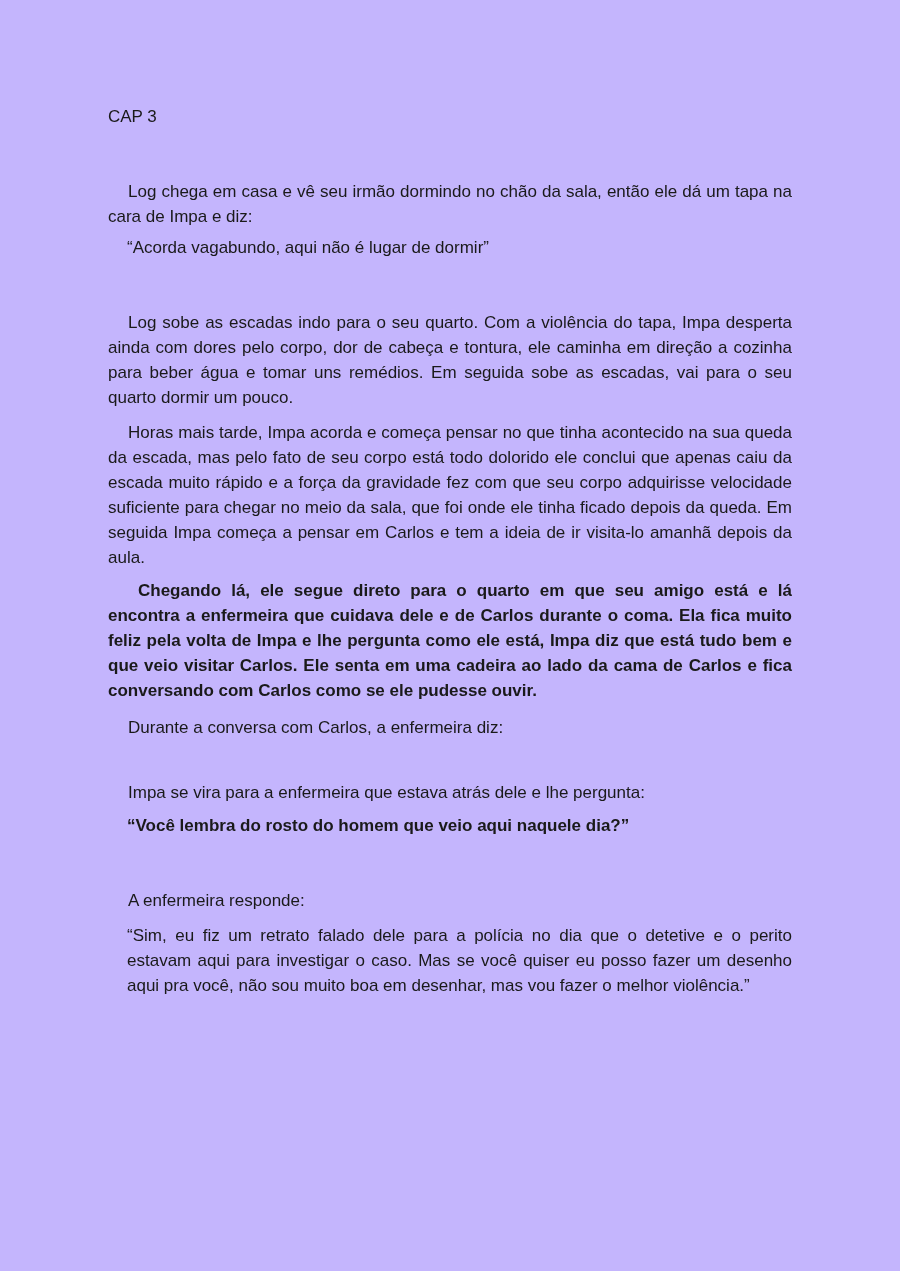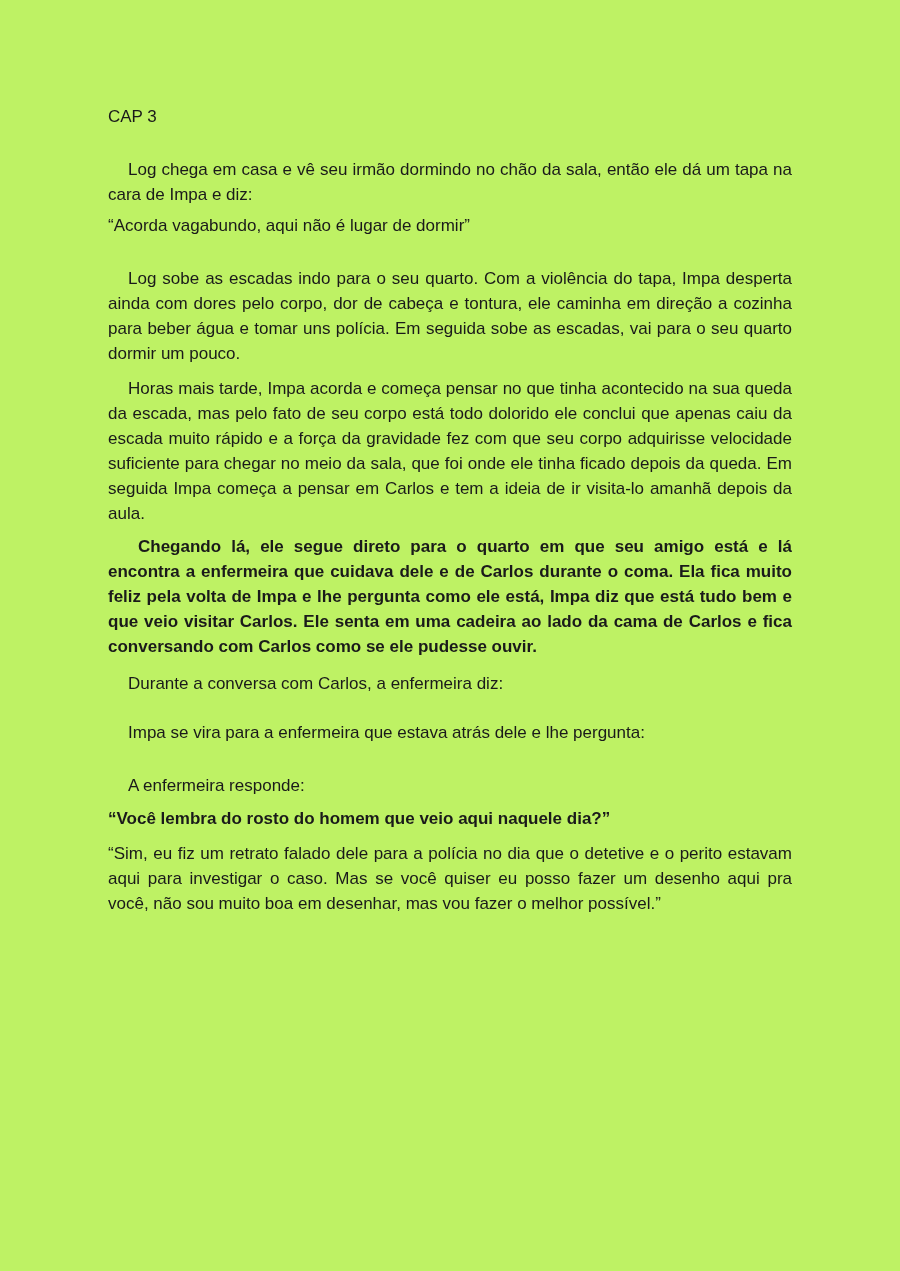--- a/index.html
+++ b/index.html
@@ -5,21 +5,21 @@
   html, body {
     margin: 0;
     padding: 0;
     background: #ffffff;
   }
   .page {
     position: relative;
     width: 900px;
     height: 1271px;
     margin: 0 auto;
-    background: #bef264;
+    background: #c4b5fd;
     color: #1a1a1a;
     font-family: "Liberation Sans", sans-serif;
     font-size: 17px;
     line-height: 25px;
     box-sizing: border-box;
     padding: 104px 108px 0 108px;
     overflow: hidden;
   }
   .chapter-heading {
     margin: 0;
@@ -27,54 +27,55 @@
     font-weight: 400;
     line-height: 25px;
     text-align: left;
   }
   .para {
     margin: 0;
     text-align: justify;
   }
   .dialogue {
     text-indent: 0;
+    margin-left: 19px;
   }
   .ind    { text-indent: 20px; }
   .ind-md { text-indent: 24px; }
   .ind-lg { text-indent: 30px; }
 
   .mt-6  { margin-top: 6px; }
   .mt-8  { margin-top: 8px; font-weight: bold; }
   .mt-10 { margin-top: 10px; }
   .mt-24 { margin-top: 12px; }
-  .mt-40 { margin-top: 24px; }
-  .mt-42 { margin-top: 28px; }
+  .mt-40 { margin-top: 40px; }
+  .mt-42 { margin-top: 50px; }
 </style>
 </head>
 <body>
 
 <div class="page">
 
   <p class="chapter-heading">CAP 3</p>
 
   <p class="para ind mt-42">Log chega em casa e vê seu irmão dormindo no chão da sala, então ele dá um tapa na cara de Impa e diz:</p>
 
   <p class="para dialogue mt-6">“Acorda vagabundo, aqui não é lugar de dormir”</p>
 
-  <p class="para ind mt-42">Log sobe as escadas indo para o seu quarto. Com a violência do tapa, Impa desperta ainda com dores pelo corpo, dor de cabeça e tontura, ele caminha em direção a cozinha para beber água e tomar uns polícia. Em seguida sobe as escadas, vai para o seu quarto dormir um pouco.</p>
+  <p class="para ind mt-42">Log sobe as escadas indo para o seu quarto. Com a violência do tapa, Impa desperta ainda com dores pelo corpo, dor de cabeça e tontura, ele caminha em direção a cozinha para beber água e tomar uns remédios. Em seguida sobe as escadas, vai para o seu quarto dormir um pouco.</p>
 
   <p class="para ind mt-10">Horas mais tarde, Impa acorda e começa pensar no que tinha acontecido na sua queda da escada, mas pelo fato de seu corpo está todo dolorido ele conclui que apenas caiu da escada muito rápido e a força da gravidade fez com que seu corpo adquirisse velocidade suficiente para chegar no meio da sala, que foi onde ele tinha ficado depois da queda. Em seguida Impa começa a pensar em Carlos e tem a ideia de ir visita-lo amanhã depois da aula.</p>
 
 
   <p class="para ind-lg mt-8">Chegando lá, ele segue direto para o quarto em que seu amigo está e lá encontra a enfermeira que cuidava dele e de Carlos durante o coma. Ela fica muito feliz pela volta de Impa e lhe pergunta como ele está, Impa diz que está tudo bem e que veio visitar Carlos. Ele senta em uma cadeira ao lado da cama de Carlos e fica conversando com Carlos como se ele pudesse ouvir.</p>
 
   <p class="para ind mt-24">Durante a conversa com Carlos, a enfermeira diz:</p>
 
 
   <p class="para ind mt-40">Impa se vira para a enfermeira que estava atrás dele e lhe pergunta:</p>
 
+  <p class="para dialogue mt-8">“Você lembra do rosto do homem que veio aqui naquele dia?”</p>
+
   <p class="para ind mt-42">A enfermeira responde:</p>
 
-  <p class="para dialogue mt-8">“Você lembra do rosto do homem que veio aqui naquele dia?”</p>
-
-  <p class="para dialogue mt-10">“Sim, eu fiz um retrato falado dele para a polícia no dia que o detetive e o perito estavam aqui para investigar o caso. Mas se você quiser eu posso fazer um desenho aqui pra você, não sou muito boa em desenhar, mas vou fazer o melhor possível.”</p>
+  <p class="para dialogue mt-10">“Sim, eu fiz um retrato falado dele para a polícia no dia que o detetive e o perito estavam aqui para investigar o caso. Mas se você quiser eu posso fazer um desenho aqui pra você, não sou muito boa em desenhar, mas vou fazer o melhor violência.”</p>
 
 </div>
 
 </body></html>

